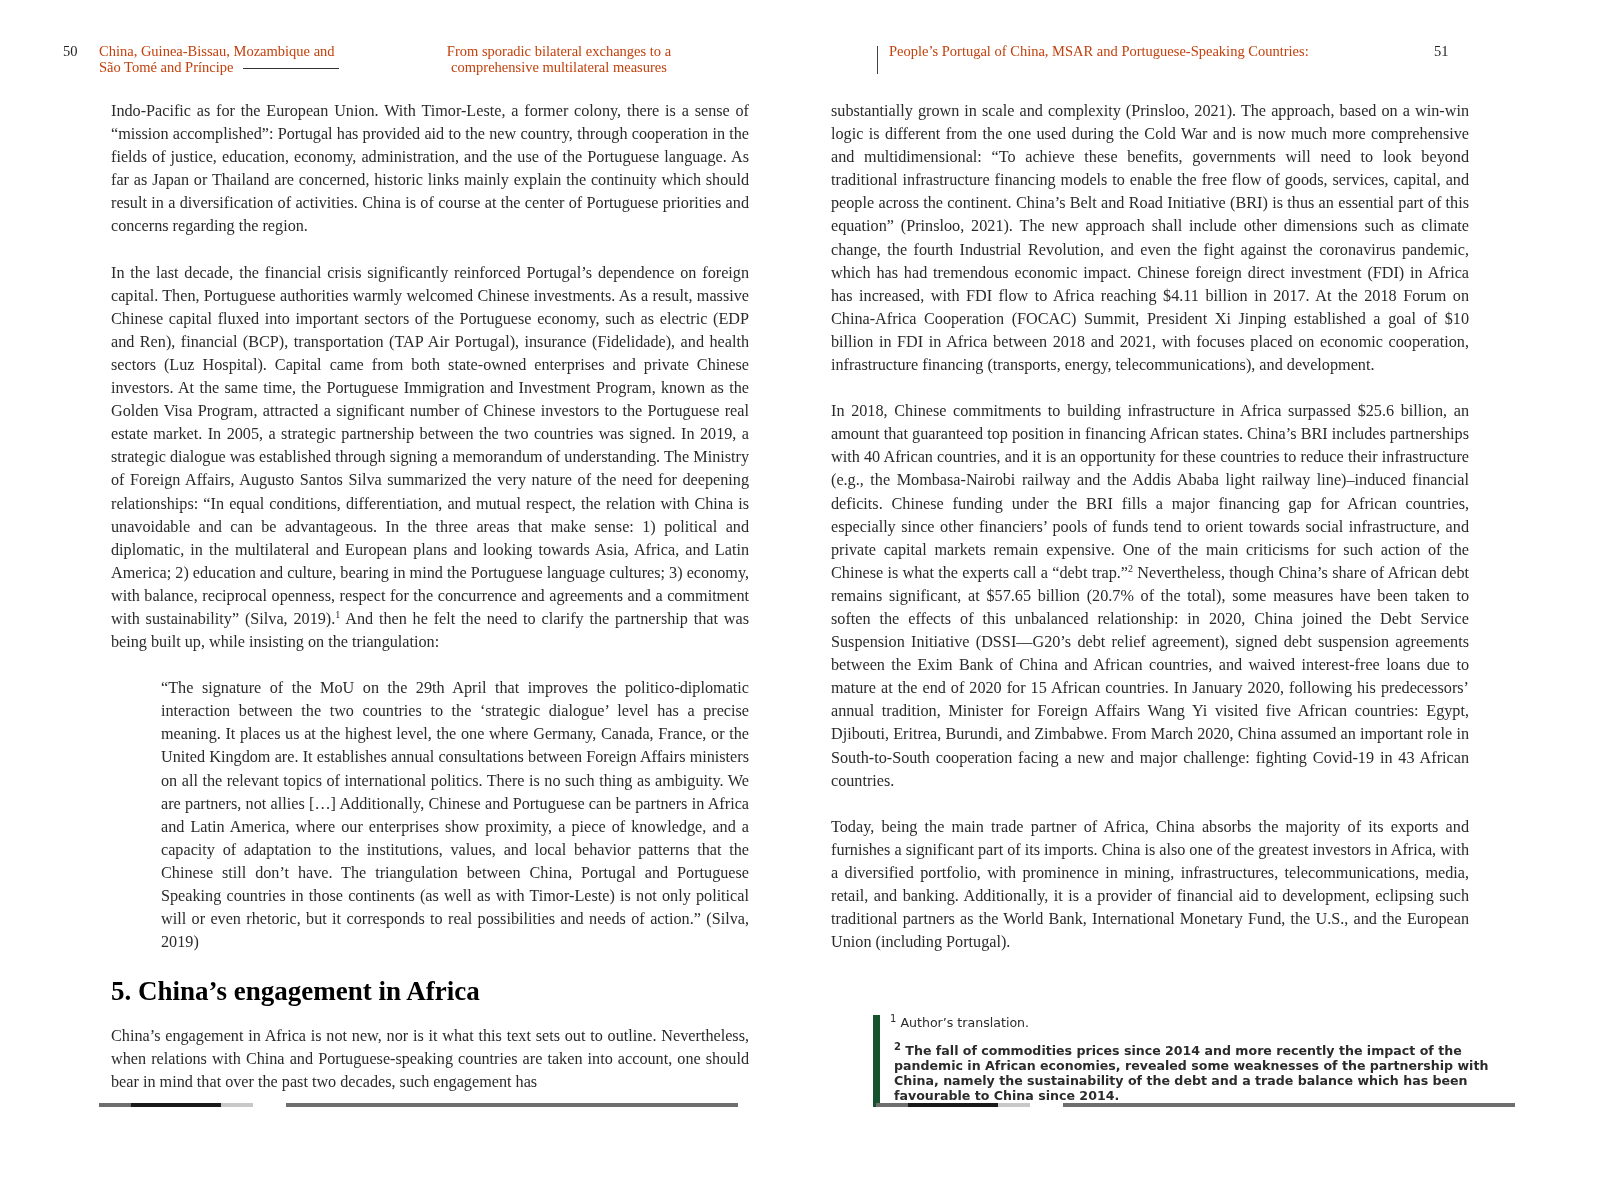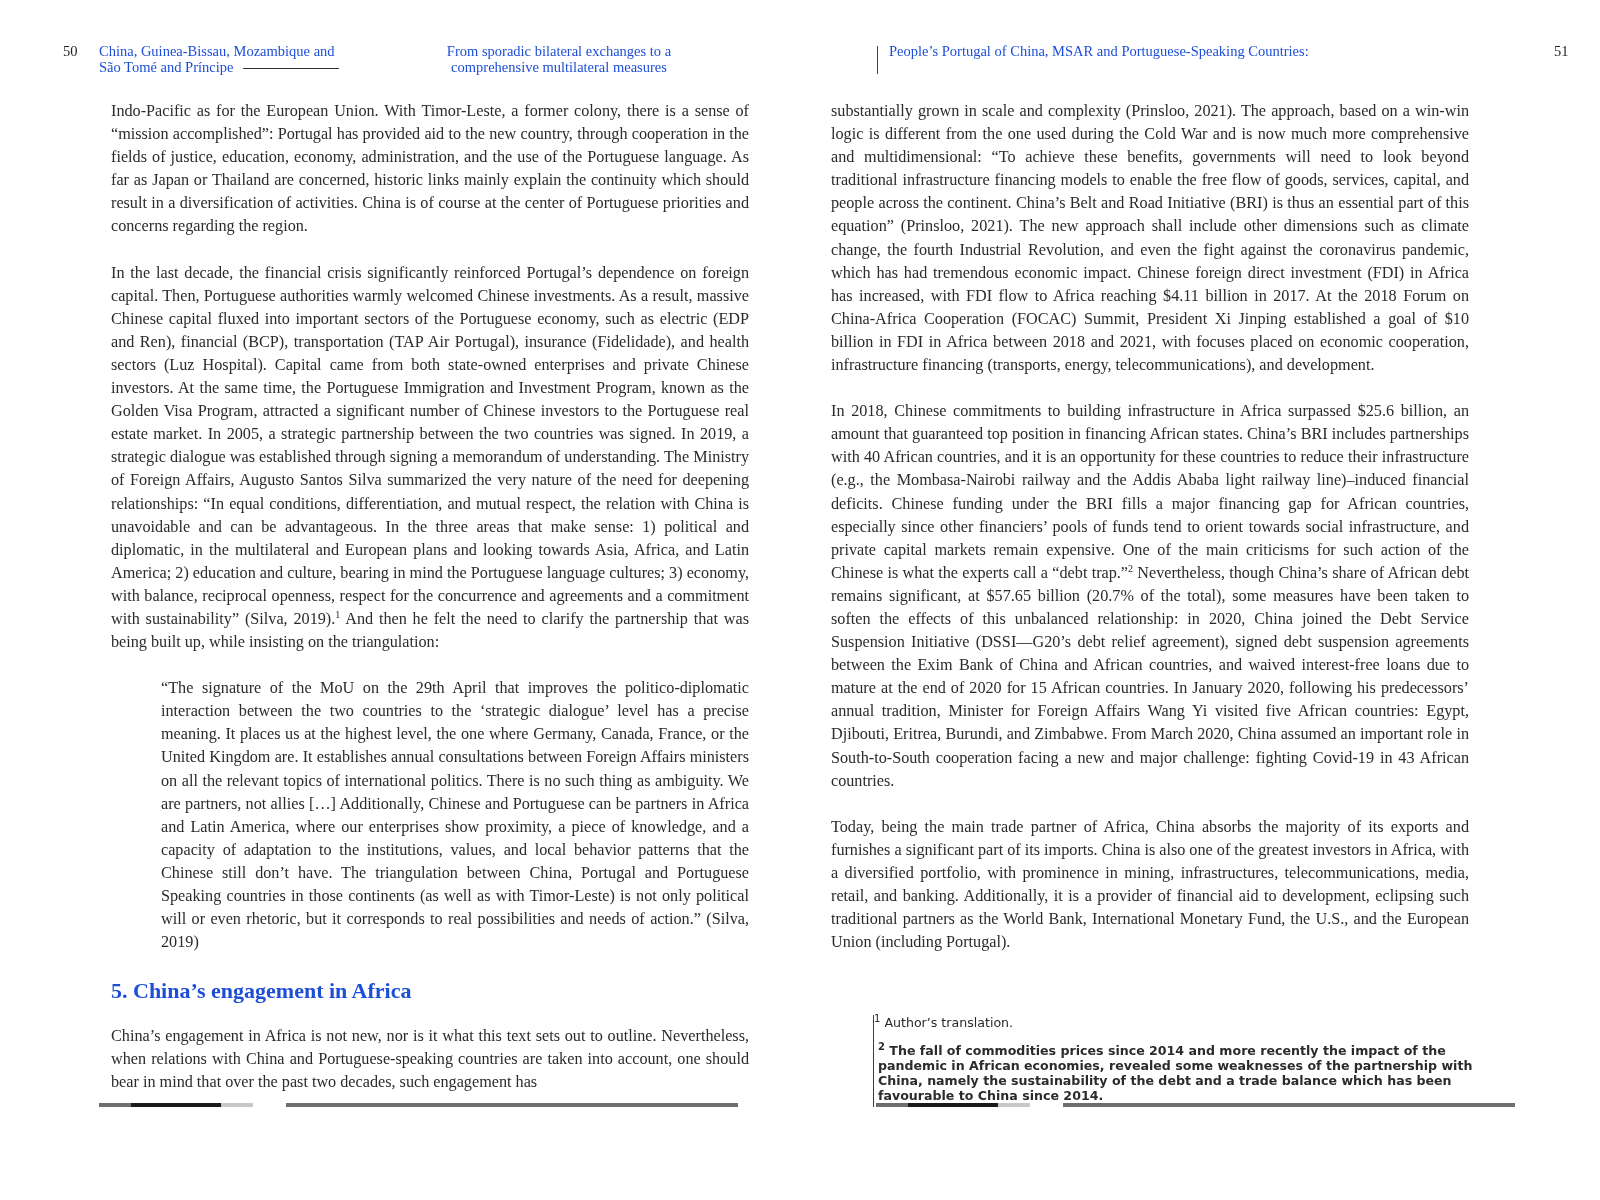--- a/index.html
+++ b/index.html
@@ -1,32 +1,32 @@
 <!DOCTYPE html>
 <html><head>
 <meta charset="utf-8">
 <style>
   html, body { margin:0; padding:0; background:#ffffff; }
   body { width:1600px; height:1200px; position:relative; overflow:hidden;
          font-family:"Liberation Serif", "DejaVu Serif", serif; color:#2a2a2a; }
   .page { position:absolute; top:0; height:979px; }
   .page-left { left:0; width:800px; }
 
-  .hdr { position:absolute; top:43px; font-size:14.5px; line-height:16px; color:#1d4ed8; }
+  .hdr { position:absolute; top:43px; font-size:14.5px; line-height:16px; color:#c2410c; }
   .pnum { position:absolute; top:43px; font-size:14.5px; color:#1e1e1e; }
   .hdr-rule { display:inline-block; width:96px; border-top:1px solid #333; vertical-align:middle; margin-left:10px; }
   .hdr-vbar { position:absolute; left:877px; top:46px; width:1px; height:28px; background:#444; }
 
   .col { position:absolute; width:638px; font-size:16.2px; line-height:23.1px; text-align:justify; color:#2b2b2b; }
   .col p { margin:0 0 23px 0; }
   .quote { margin:0 0 23px 50px !important; }
-  .h2 { font-family:"Liberation Serif", serif; font-weight:bold; font-size:22px; color:#1d4ed8; margin:0 0 20px 0; line-height:28px; }
+  .h2 { font-family:"Liberation Serif", serif; font-weight:bold; font-size:27px; color:#000000; margin:0 0 20px 0; line-height:28px; }
   sup { font-size:10px; line-height:0; }
 
-  .fn-wrap { position:absolute; left:873px; top:1015px; width:648px; border-left:1px solid #14532d; 
+  .fn-wrap { position:absolute; left:873px; top:1015px; width:648px; border-left:7px solid #14532d; padding-left:10px;
              font-family:"DejaVu Sans", sans-serif; font-size:12.6px; line-height:15px; color:#2b2b2b; }
   .fn-wrap p { margin:0 0 13px 0; text-align:left; }
   .fn-wrap p:last-child { margin:4px;font-weight:bold; }
 
   .bar { position:absolute; height:4px; }
 </style>
 </head>
 <body>
 
 <div class="page page-left">
@@ -51,21 +51,21 @@
   <div class="bar" style="left:99px; top:1103px; width:32px; background:#6e6e6e;"></div>
   <div class="bar" style="left:131px; top:1103px; width:90px; background:#1a1a1a;"></div>
   <div class="bar" style="left:221px; top:1103px; width:32px; background:#c8c8c8;"></div>
   <div class="bar" style="left:286px; top:1103px; width:452px; background:#6e6e6e;"></div>
 </div>
 
 <div class="hdr-vbar"></div>
 <div class="hdr" style="left:889px; width:500px;">
   <div>People’s Portugal of China, MSAR and Portuguese-Speaking Countries:</div>
 </div>
-<div class="pnum" style="left:1554px;text-align:right;">51</div>
+<div class="pnum" style="left:1434px;text-align:right;">51</div>
 
 <div class="col" style="left:831px; top:100px;">
   <p>substantially grown in scale and complexity (Prinsloo, 2021). The approach, based on a win-win logic is different from the one used during the Cold War and is now much more comprehensive and multidimensional: “To achieve these benefits, governments will need to look beyond traditional infrastructure financing models to enable the free flow of goods, services, capital, and people across the continent. China’s Belt and Road Initiative (BRI) is thus an essential part of this equation” (Prinsloo, 2021). The new approach shall include other dimensions such as climate change, the fourth Industrial Revolution, and even the fight against the coronavirus pandemic, which has had tremendous economic impact. Chinese foreign direct investment (FDI) in Africa has increased, with FDI flow to Africa reaching $4.11 billion in 2017. At the 2018 Forum on China-Africa Cooperation (FOCAC) Summit, President Xi Jinping established a goal of $10 billion in FDI in Africa between 2018 and 2021, with focuses placed on economic cooperation, infrastructure financing (transports, energy, telecommunications), and development.</p>
   <p style="margin-bottom:0;"><span>In 2018, Chinese commitments to building infrastructure in Africa surpassed $25.6 billion, an amount that guaranteed top position in financing African states. China’s BRI includes partnerships with 40 African countries, and it is an opportunity for these countries to reduce their infrastructure (e.g., the Mombasa-Nairobi railway and the Addis Ababa light railway line)–induced financial deficits. Chinese funding under the BRI fills a major financing gap for African countries, especially since other financiers’ pools of funds tend to orient towards social infrastructure, and private capital markets remain expensive. One of the main criticisms for such action of the Chinese is what the experts call a “debt trap.”</span><sup>2</sup> <span>Nevertheless, though China’s share of African debt remains significant, at $57.65 billion (20.7% of the total), some measures have been taken to soften the effects of this unbalanced relationship: in 2020, China joined the Debt Service Suspension Initiative (DSSI––G20’s debt relief agreement), signed debt suspension agreements between the Exim Bank of China and African countries, and waived interest-free loans due to mature at the end of 2020 for 15 African countries. In January 2020, following his predecessors’ annual tradition, Minister for Foreign Affairs Wang Yi visited five African countries: Egypt, Djibouti, Eritrea, Burundi, and Zimbabwe. From March 2020, China assumed an important role in South-to-South cooperation facing a new and major challenge: fighting Covid-19 in 43 African countries.</span></p>
   <p style="margin-top:23px;">Today, being the main trade partner of Africa, China absorbs the majority of its exports and furnishes a significant part of its imports. China is also one of the greatest investors in Africa, with a diversified portfolio, with prominence in mining, infrastructures, telecommunications, media, retail, and banking. Additionally, it is a provider of financial aid to development, eclipsing such traditional partners as the World Bank, International Monetary Fund, the U.S., and the European Union (including Portugal).</p>
 </div>
 
 <div class="fn-wrap">
   <p><sup>1</sup> <span>Author’s translation.</span></p>
   <p><sup>2</sup> <span>The fall of commodities prices since 2014 and more recently the impact of the pandemic in African economies, revealed some weaknesses of the partnership with China, namely the sustainability of the debt and a trade balance which has been favourable to China since 2014.</span></p>

